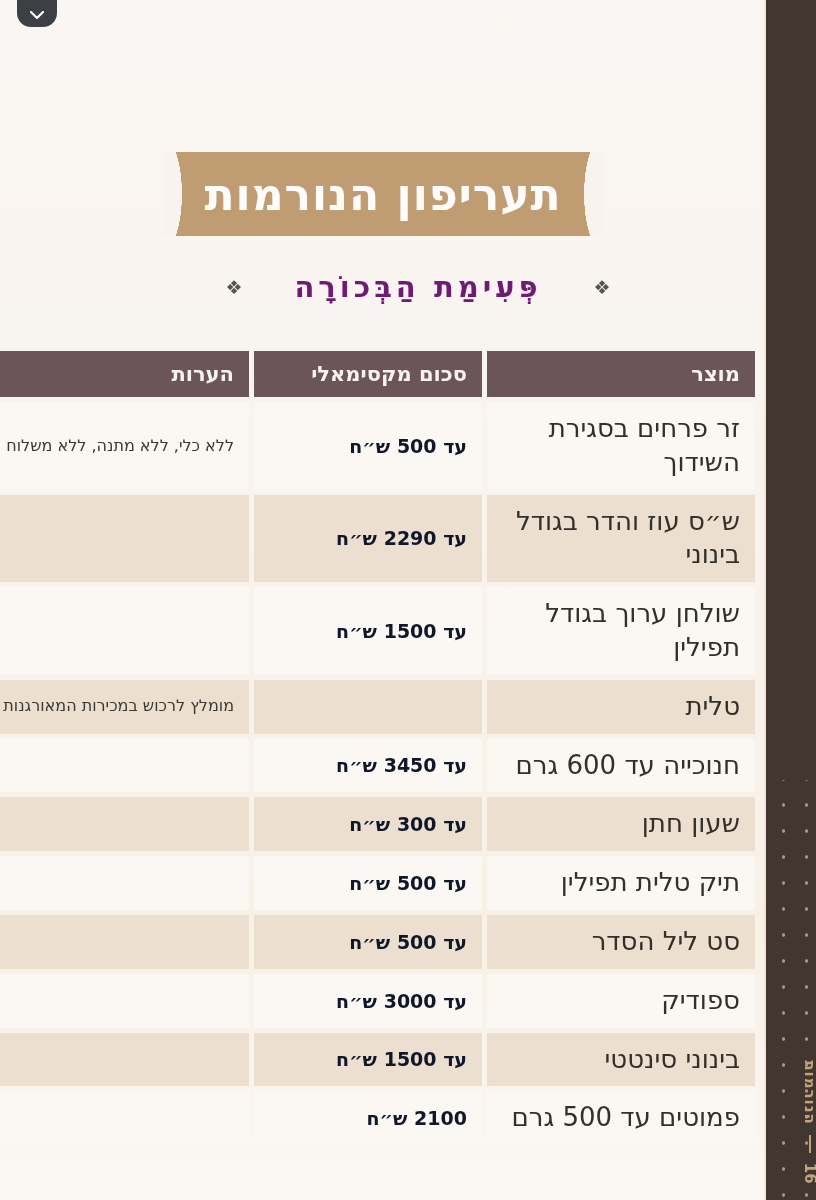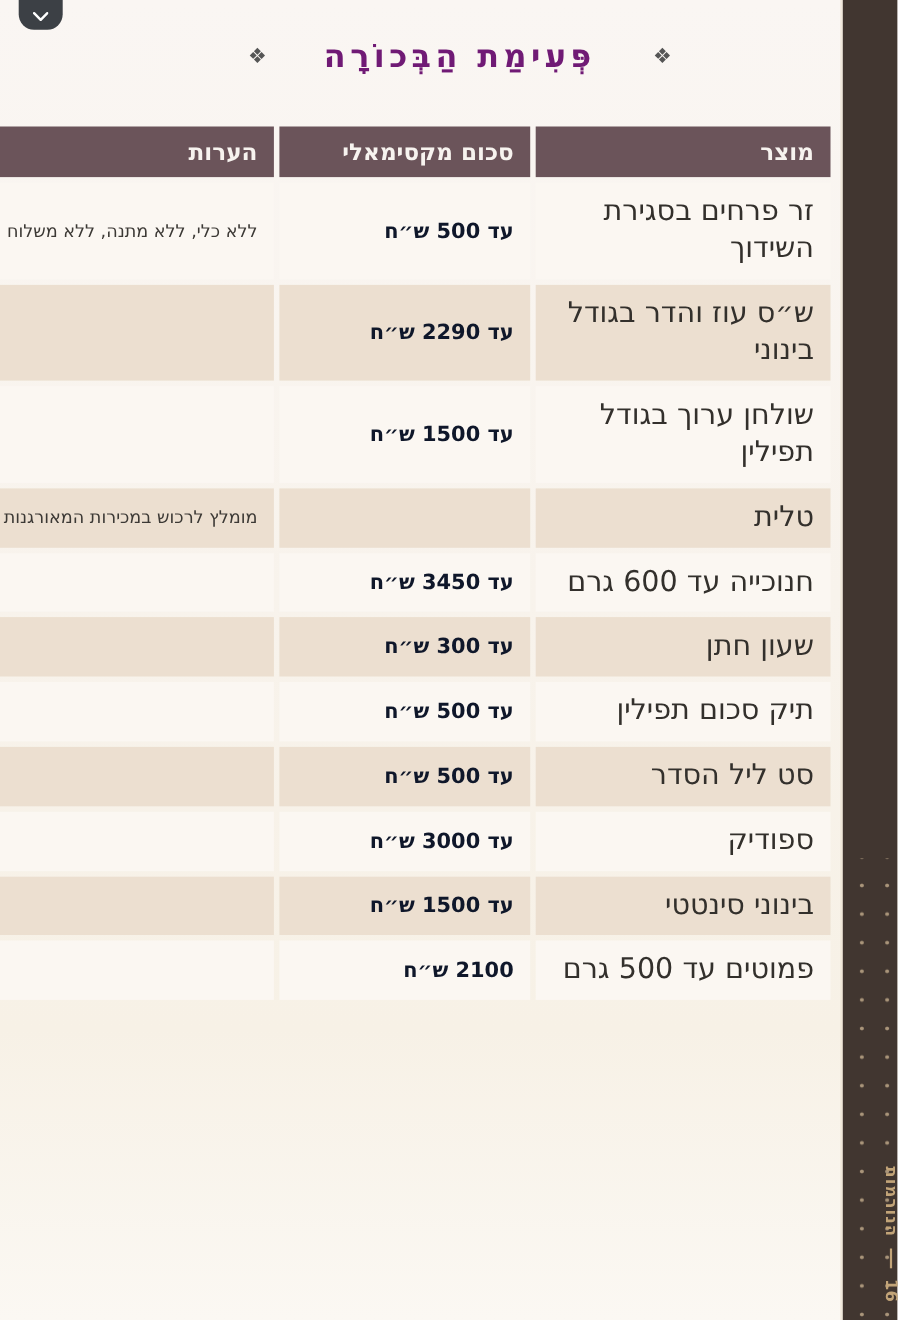--- a/index.html
+++ b/index.html
@@ -103,20 +103,23 @@
   <div class="spine-dots"></div>
   <div class="spine-label-wrap">
     <span class="spine-word">הנורמות</span>
     <span class="spine-dash"></span>
     <span class="spine-number">16</span>
   </div>
 </div>
 
 <div class="content">
 
+  <div class="banner">
+    <span class="title">תעריפון הנורמות</span>
+  </div>
 
   <div class="subtitle-row">
     <span class="deco">❖</span>
     <h2 class="subtitle">פְּעִימַת הַבְּכוֹרָה</h2>
     <span class="deco">❖</span>
   </div>
 
   <table class="price-table">
     <thead>
       <tr>
@@ -150,21 +153,21 @@
         <td class="c-product">חנוכייה עד 600 גרם</td>
         <td class="c-amount">עד 3450 ש״ח</td>
         <td class="c-notes"></td>
       </tr>
       <tr>
         <td class="c-product">שעון חתן</td>
         <td class="c-amount">עד 300 ש״ח</td>
         <td class="c-notes"></td>
       </tr>
       <tr>
-        <td class="c-product">תיק סכום תפילין</td>
+        <td class="c-product">תיק טלית תפילין</td>
         <td class="c-amount">עד 500 ש״ח</td>
         <td class="c-notes"></td>
       </tr>
       <tr>
         <td class="c-product">סט ליל הסדר</td>
         <td class="c-amount">עד 500 ש״ח</td>
         <td class="c-notes"></td>
       </tr>
       <tr>
         <td class="c-product">ספודיק</td>

